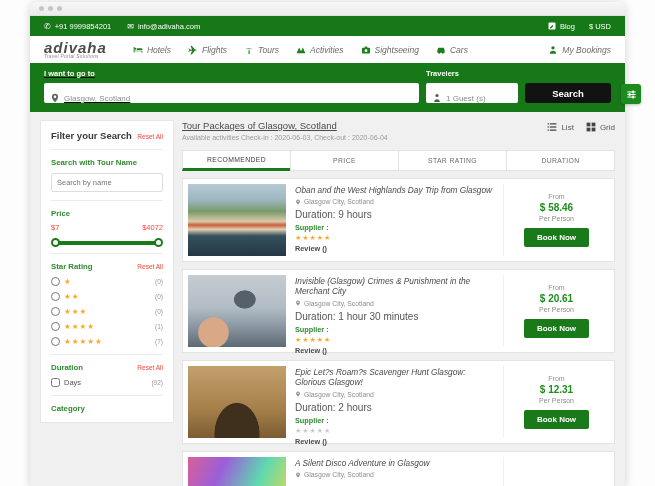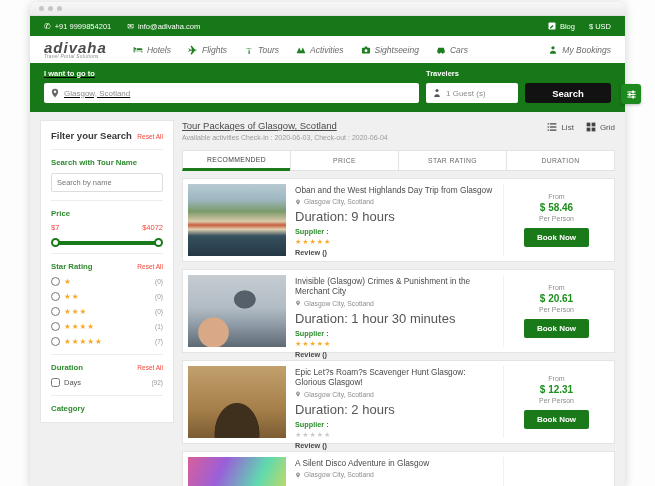--- a/index.html
+++ b/index.html
@@ -28,21 +28,21 @@
   .nav-item { display:flex; align-items:center; gap:4px; font-size:8.5px; color:#6b6b6b; cursor:pointer; }
   .mybookings { margin-left:auto; display:flex; align-items:center; gap:4px; font-size:8.5px; color:#6b6b6b; }
   svg.ic { width:10px; height:10px; fill:#1e7d1e; flex:0 0 auto; }
   svg.ic-g { fill:#9a9a9a; } svg.ic-d { fill:#444; }
   
   .band { background:#177817; padding:6px 14px 9px; flex:0 0 auto; position:relative; }
   .band-row { display:flex; gap:7px; }
   .fld { display:flex; flex-direction:column; }
   .fld label { color:#fff; font-size:7.5px; font-weight:bold; margin-bottom:5px; }
   .fbox { height:20px; background:#fff; border-radius:2px; display:flex;
-    align-items:center; gap:4px; padding:0 6px; font-size:8px; color:#8b8b8b; }
+    align-items:flex-end; gap:4px; padding:0 6px; font-size:8px; color:#8b8b8b; }
   .f-dest { flex:1;text-decoration:underline; } .f-dates { width:120px; } .f-trav { width:92px; }
   .search-btn { width:86px; height:20px; align-self:flex-end; background:#121212;
     color:#fff; border:none; border-radius:3px; font-size:9.5px; font-weight:bold;
     font-family:"Liberation Sans", sans-serif; cursor:pointer; }
   .adv-btn { position:absolute; right:-16px; bottom:8px; width:20px; height:20px;
     background:#1d8a1d; border:none; border-radius:3px; cursor:pointer;
     display:flex; align-items:center; justify-content:center; box-shadow:0 1px 3px rgba(0,0,0,.25); }
   
   .content { flex:1; background:#f0f0f0; padding:8px 10px; display:flex; gap:8px; overflow:hidden; }
   aside { width:134px; background:#fff; border:1px solid #e6e6e6; padding:9px 10px;
@@ -83,23 +83,23 @@
   .tab:first-child { margin-left:0; }
   .tab.active { color:#3a3a3a; border-bottom:3px solid #1a7a1a; }
   .card { display:flex; background:#fff; border:1px solid #e4e4e4; margin-top:7px;
     padding:5px; height:84px; }
   .thumb { width:98px; height:100%; flex:0 0 auto; }
   .thumb-1 { background:linear-gradient(180deg,#b7c9d3 0%,#9db7c0 22%,#7a9a6a 38%,#d9c9a8 52%,#c95f3f 57%,#e0d0b0 63%,#35505e 72%,#243844 100%); }
   .thumb-2 { background:radial-gradient(circle at 26% 80%,#d9a886 0 16%,rgba(0,0,0,0) 17%),radial-gradient(ellipse at 58% 34%,#55606b 0 13%,rgba(0,0,0,0) 14%),linear-gradient(180deg,#c5ccd2 0%,#b2bcc4 45%,#8d9aa5 70%,#5d6a74 100%); }
   .thumb-3 { background:radial-gradient(ellipse at 50% 95%,#3f2f1d 0 32%,rgba(0,0,0,0) 33%),linear-gradient(180deg,#c2a06c 0%,#a57f4a 60%,#7c5c33 100%); }
   .thumb-4 { background:linear-gradient(115deg,#d95f9a 0%,#9a5fd9 30%,#5fd9b0 62%,#c9d95f 88%); }
   .card-body { flex:1; min-width:0; padding:1px 9px; }
-  .c-title { font-size:8.3px; color:#4a4a4a; line-height:1.25; }
+  .c-title { font-size:8.3px; color:#4a4a4a; line-height:1.25;font-style:italic; }
   .c-loc { display:flex; align-items:center; gap:3px; font-size:6.8px; color:#8d8d8d; margin-top:3px; }
-  .c-dur { font-size:13px; color:#555; margin-top:4px; }
+  .c-dur { font-size:10px; color:#555; margin-top:4px; }
   .c-sup { font-size:7.3px; font-weight:bold; color:#2e8b2e; margin-top:3px; }
   .c-stars { font-size:7px; margin-top:2px; }
   .c-rev { font-size:7.3px; font-weight:bold; color:#4a4a4a; margin-top:2px; }
   .card-price { width:106px; flex:0 0 auto; border-left:1px solid #f1f1f1;
     display:flex; flex-direction:column; align-items:center; justify-content:center; }
   .p-from { font-size:7px; color:#8d8d8d; }
   .p-val { font-size:10px; font-weight:bold; color:#1e8e1e; margin-top:2px; }
   .p-per { font-size:7px; color:#8d8d8d; margin-top:2px; }
   .book-btn { margin-top:6px; background:#1a7a1a; color:#fff; border:none;
     border-radius:2px; font-size:8px; font-weight:bold; padding:5px 13px;

